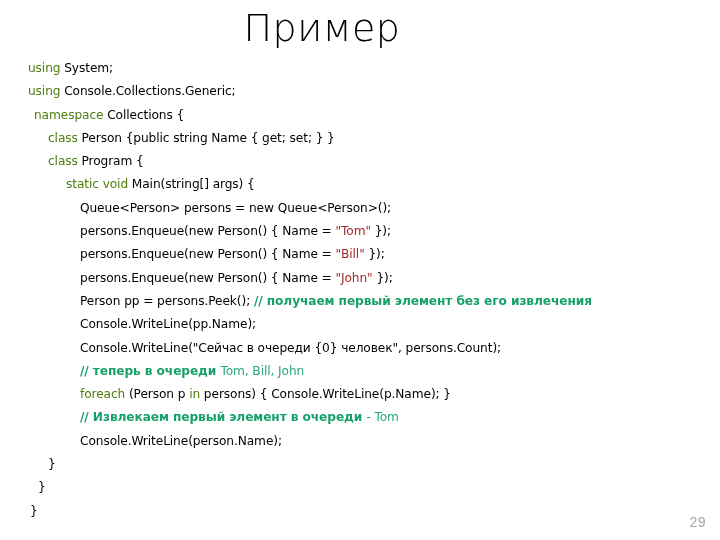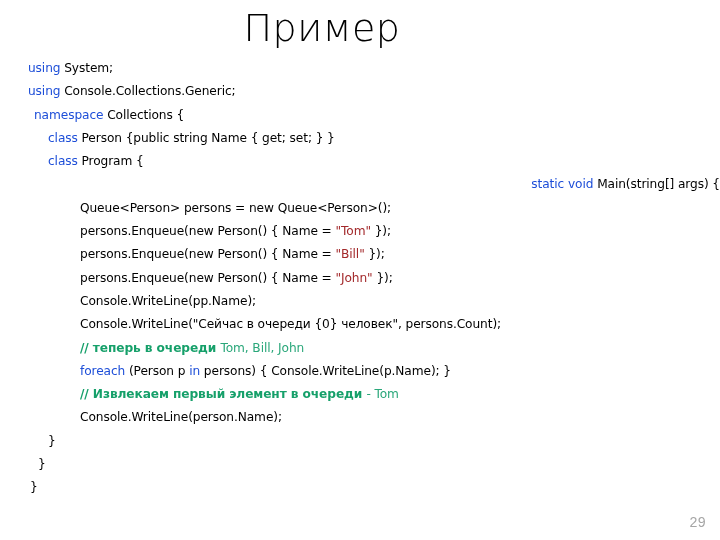--- a/index.html
+++ b/index.html
@@ -54,28 +54,28 @@
     height: 23.3px;
     color: #000000;
     white-space: pre;
     letter-spacing: -0.1px;
   }
 
   
   .ind-0 { padding-left: 28px; }
   .ind-1 { padding-left: 34px; }
   .ind-2 { padding-left: 48px; }
-  .ind-3 { padding-left: 66px; text-align: right; }
+  .ind-3 { padding-left: 66px; }
   .ind-4 { padding-left: 80px; }
   .ind-c2 { padding-left: 48px; }
   .ind-c1 { padding-left: 38px; }
   .ind-c0 { padding-left: 30px; }
 
   
-  .kw   { color: #1d4ed8; }
+  .kw   { color: #4d7c0f; }
   .str  { color: #a3292b; }
   .cmt  { color: #16a06a; font-weight: bold; }
   .cmt-latin { color: #2aa77a; font-weight: normal; }
   .plain { color: #000000; }
 
   
   .page-number {
     position: absolute;
     right: 14px;
     bottom: 8px;
@@ -96,20 +96,21 @@
       <div class="code-line ind-0"><span class="kw">using </span><span class="plain">System;</span></div>
       <div class="code-line ind-0"><span class="kw">using </span><span class="plain">Console.Collections.Generic;</span></div>
       <div class="code-line ind-1"><span class="kw">namespace </span><span class="plain">Collections {</span></div>
       <div class="code-line ind-2"><span class="kw">class </span><span class="plain">Person {public string Name { get; set; } }</span></div>
       <div class="code-line ind-2"><span class="kw">class </span><span class="plain">Program {</span></div>
       <div class="code-line ind-3"><span class="kw">static void </span><span class="plain">Main(string[] args) {</span></div>
       <div class="code-line ind-4"><span class="plain">Queue&lt;Person&gt; persons = new Queue&lt;Person&gt;();</span></div>
       <div class="code-line ind-4"><span class="plain">persons.Enqueue(new Person() { Name = </span><span class="str">"Tom"</span><span class="plain"> });</span></div>
       <div class="code-line ind-4"><span class="plain">persons.Enqueue(new Person() { Name = </span><span class="str">"Bill"</span><span class="plain"> });</span></div>
       <div class="code-line ind-4"><span class="plain">persons.Enqueue(new Person() { Name = </span><span class="str">"John"</span><span class="plain"> });</span></div>
+      <div class="code-line ind-4"><span class="plain">Person pp = persons.Peek(); </span><span class="cmt">// получаем первый элемент без его извлечения</span></div>
       <div class="code-line ind-4"><span class="plain">Console.WriteLine(pp.Name);</span></div>
       <div class="code-line ind-4"><span class="plain">Console.WriteLine("Сейчас в очереди {0} человек", persons.Count);</span></div>
       <div class="code-line ind-4"><span class="cmt">// теперь в очереди </span><span class="cmt-latin">Tom, Bill, John</span></div>
       <div class="code-line ind-4"><span class="kw">foreach </span><span class="plain">(Person p </span><span class="kw">in </span><span class="plain">persons) { Console.WriteLine(p.Name); }</span></div>
       <div class="code-line ind-4"><span class="cmt">// Извлекаем первый элемент в очереди </span><span class="cmt-latin">- Tom</span></div>
       <div class="code-line ind-4"><span class="plain">Console.WriteLine(person.Name);</span></div>
       <div class="code-line ind-c2"><span class="plain">}</span></div>
       <div class="code-line ind-c1"><span class="plain">}</span></div>
       <div class="code-line ind-c0"><span class="plain">}</span></div>
     </div>

